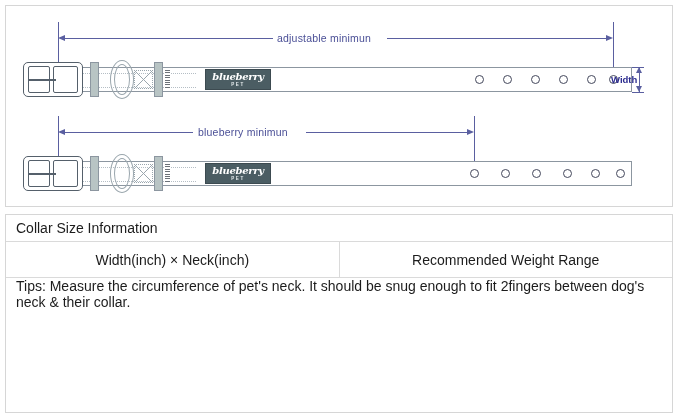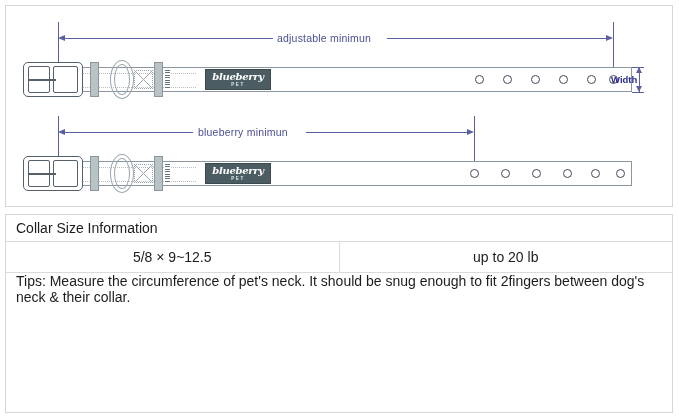--- a/index.html
+++ b/index.html
@@ -237,22 +237,22 @@
     </div>
   </div>
 
   <div class="table-panel">
     <table class="tbl">
       <tbody>
         <tr>
           <td class="title-cell" colspan="2">Collar Size Information</td>
         </tr>
         <tr>
-          <td class="data-cell col-left no-side">5/8 × 9~12.5</td>
-          <td class="data-cell no-side-r">up to 20 lb</td>
+          <td class="hdr-cell col-left no-side">Width(inch)  ×  Neck(inch)</td>
+          <td class="hdr-cell no-side-r">Recommended Weight Range</td>
         </tr>
         <tr>
           <td class="tips-cell" colspan="2">Tips: Measure the circumference of pet's neck. It should be snug enough to fit 2fingers between dog's neck &amp; their collar.</td>
         </tr>
       </tbody>
     </table>
   </div>
 
 </div>
 

